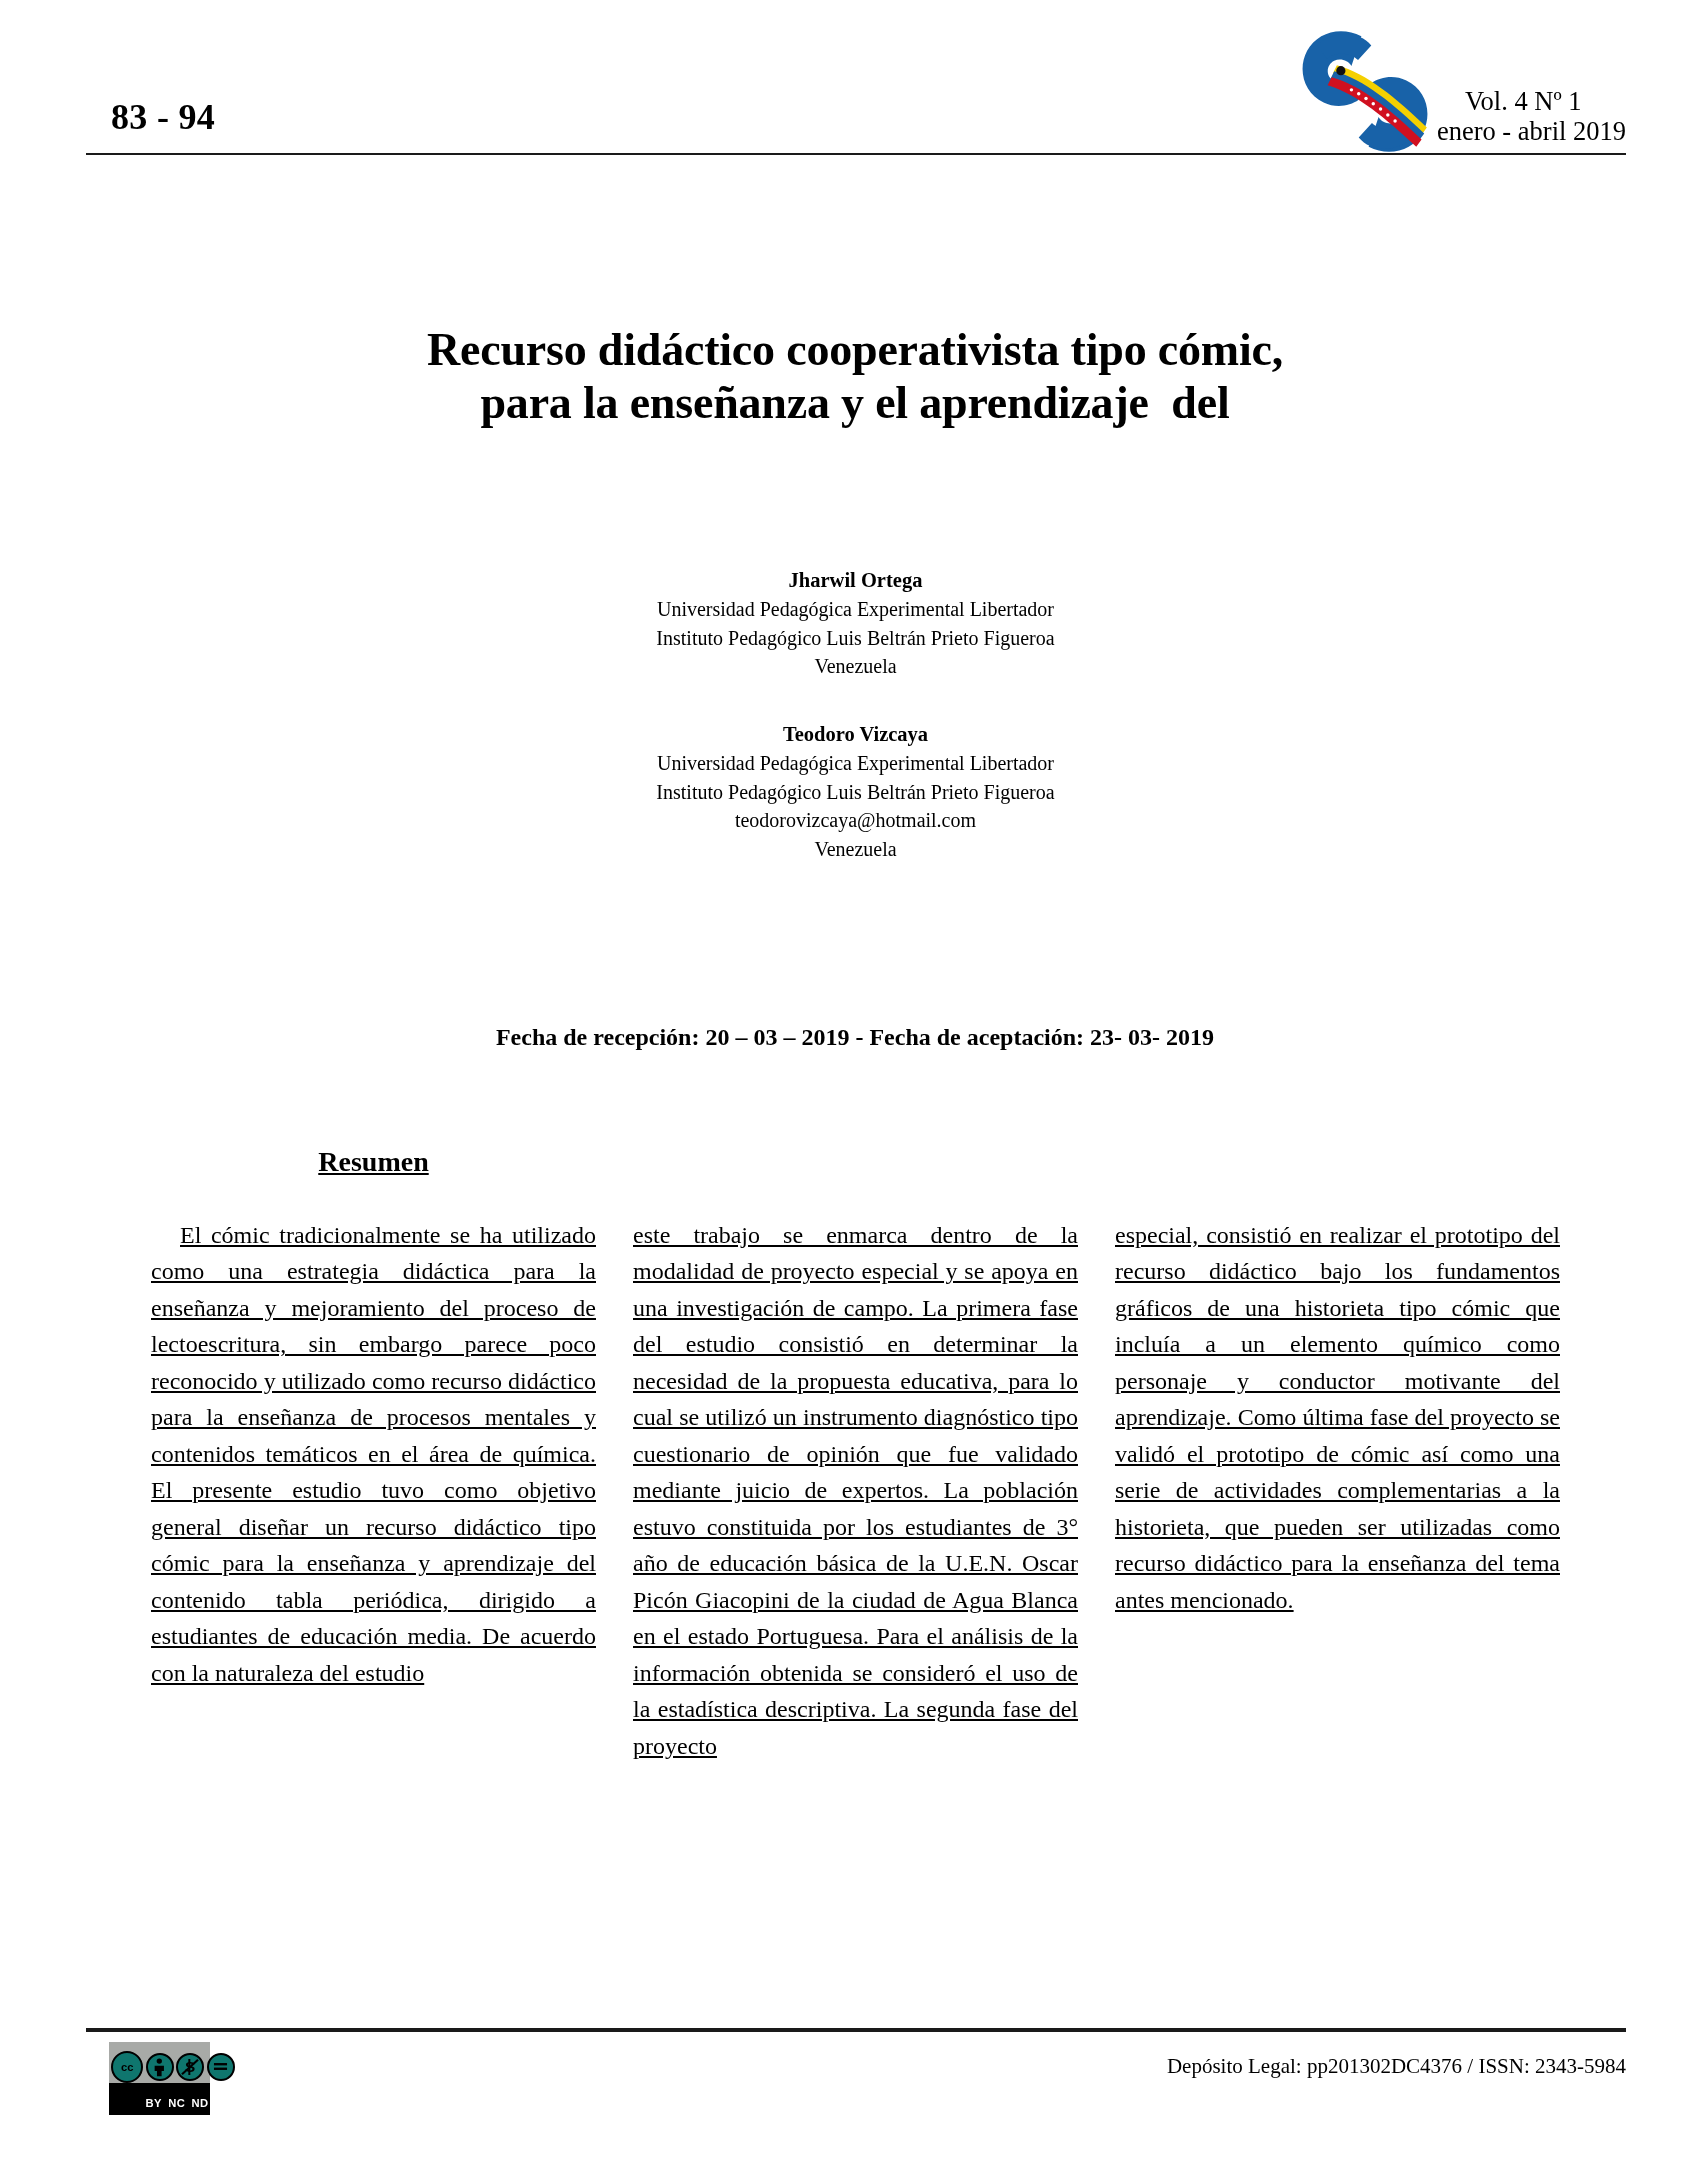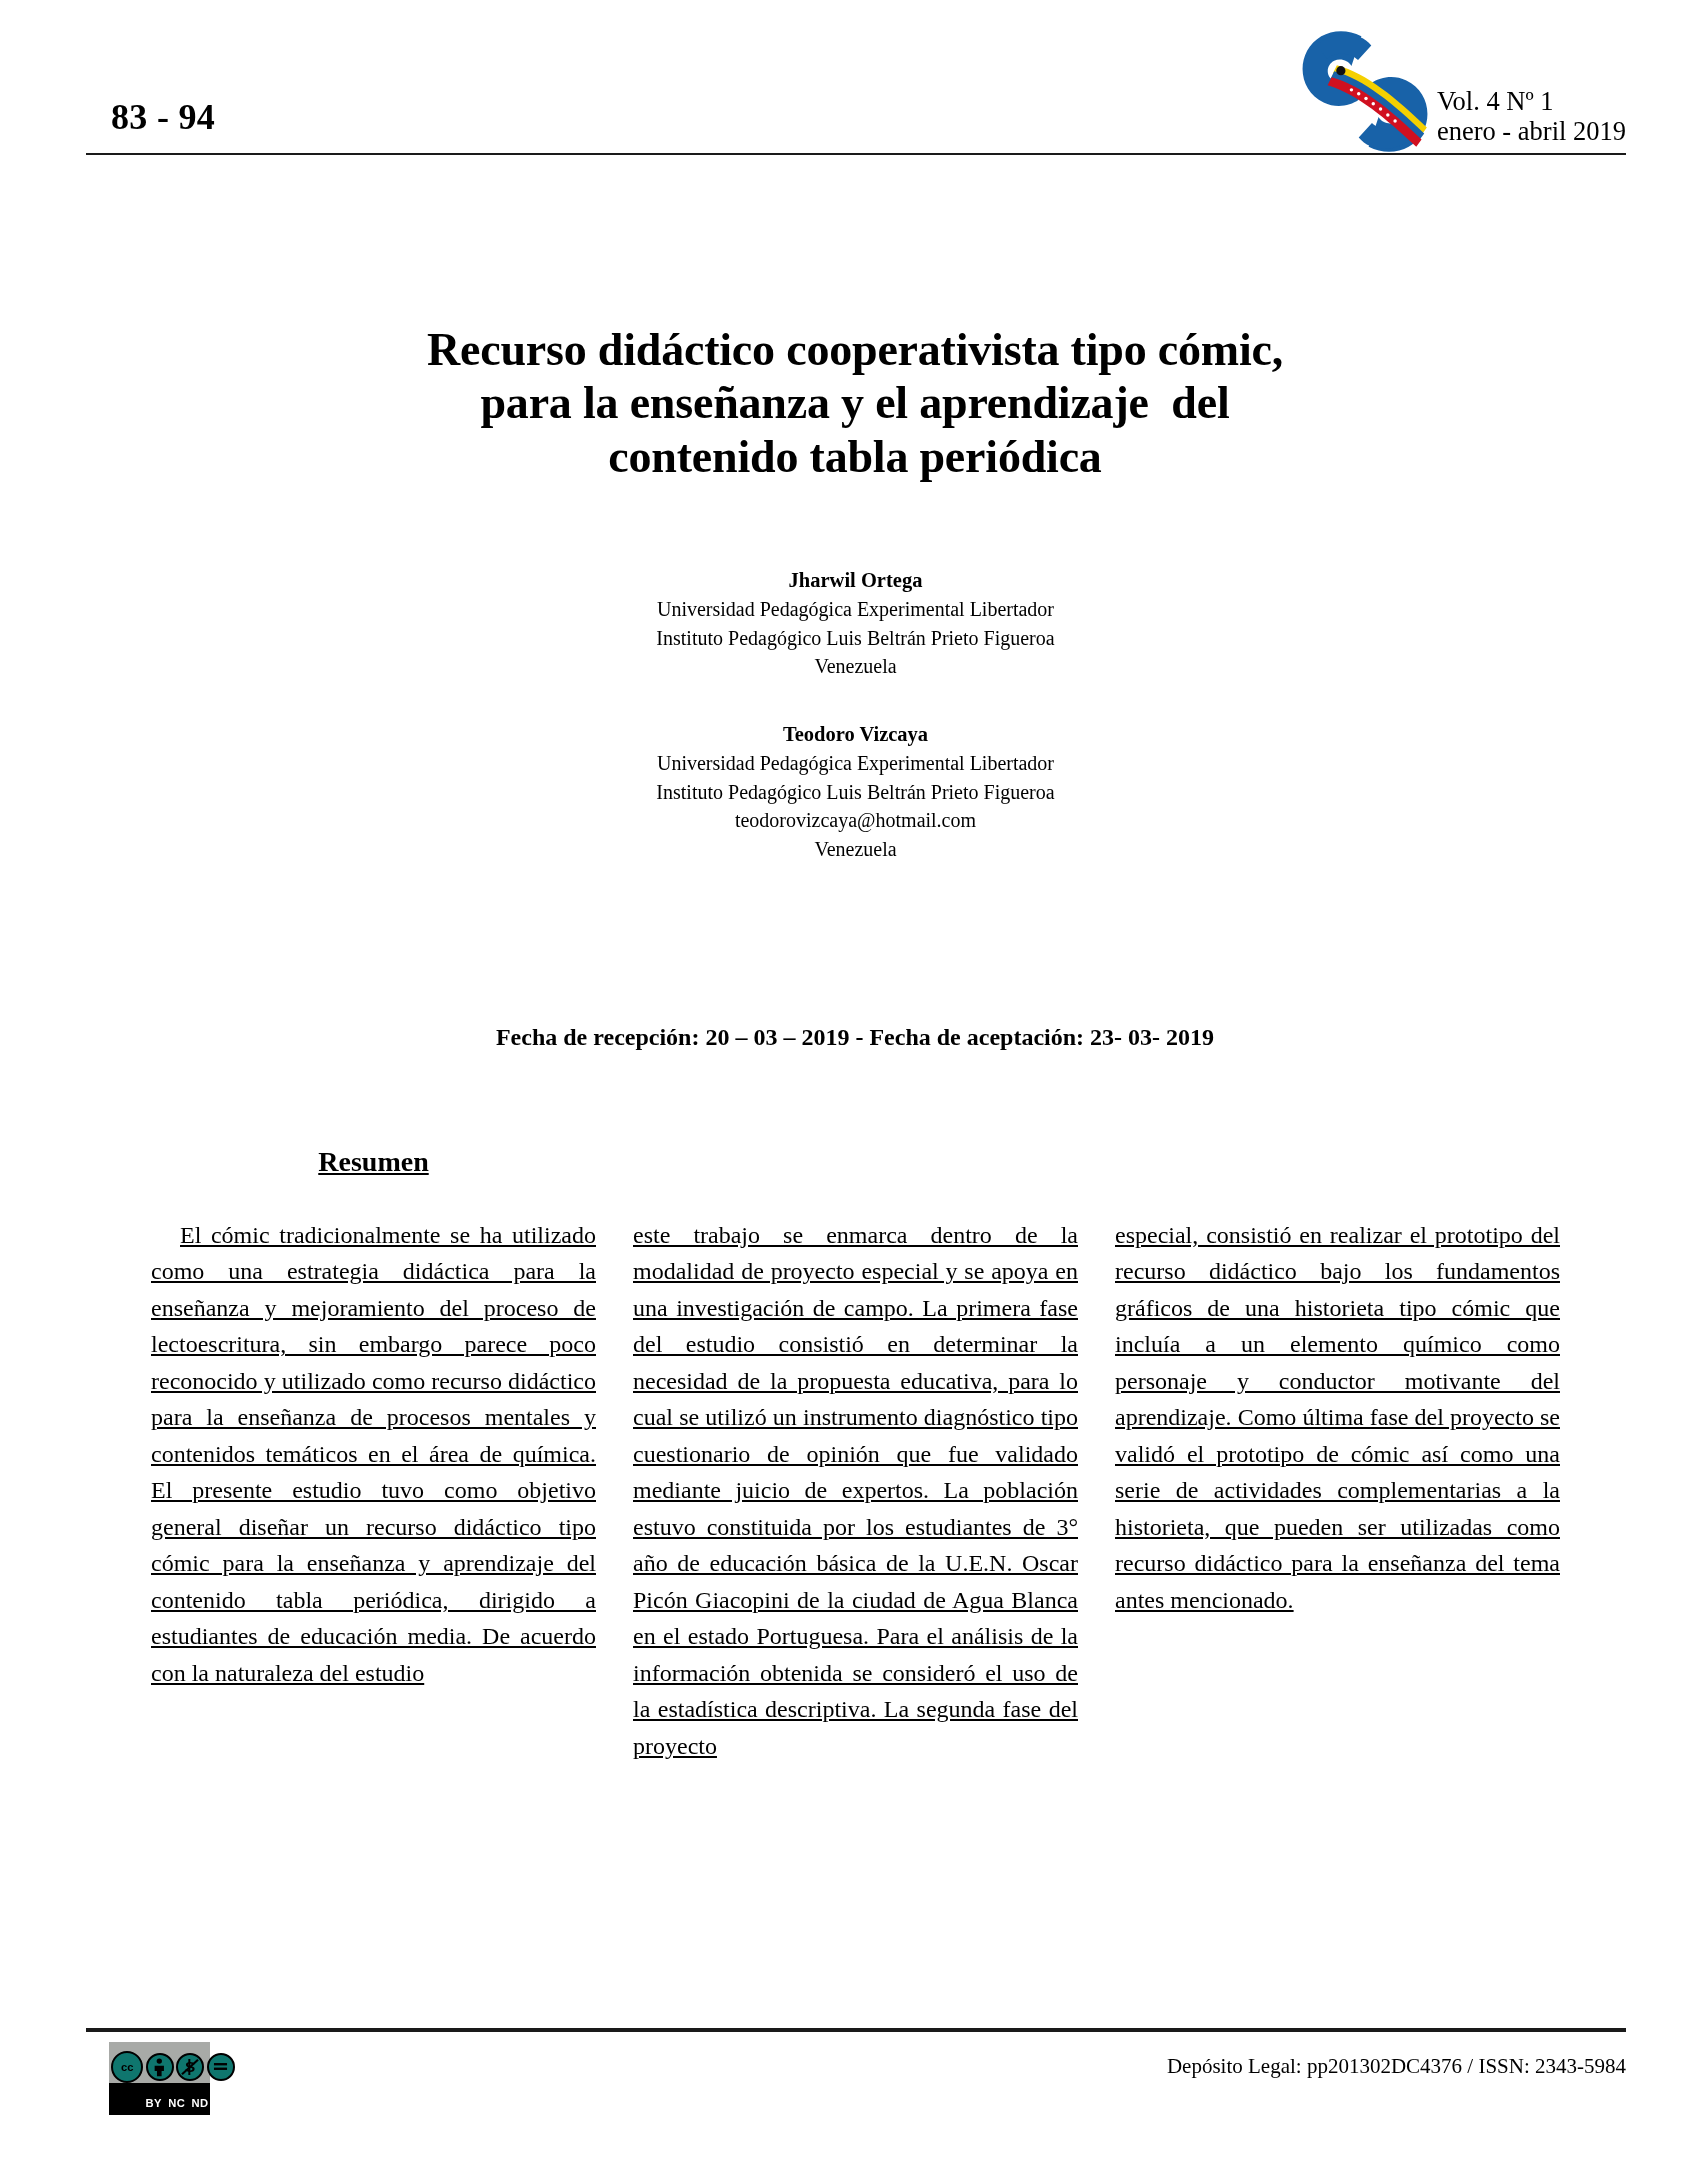--- a/index.html
+++ b/index.html
@@ -57,21 +57,21 @@
     height: 129px;
     margin-right: 4px;
   }
   .logo-wrap svg { display: block; }
   .issue-lines {
     padding-bottom: 9.3px;
     line-height: 1.12;
     font-size: 26.5px;
     white-space: nowrap;
   }
-  .issue-vol { display: block; }
+  .issue-vol { display: block; margin-left: 28px; }
   .issue-date { display: block; }
   .header-rule {
     position: absolute;
     left: 74px;
     top: 153px;
     width: 1540px;
     height: 2px;
     background: #1a1a1a;
   }
 
@@ -284,21 +284,20 @@
         <span class="issue-date">enero - abril 2019</span>
       </div>
 
     </div>
   </div>
   <div class="header-rule"></div>
 
   <div class="title-block">
     <span class="title-line">Recurso didáctico cooperativista tipo cómic,</span>
     <span class="title-line">para la enseñanza y el aprendizaje  del</span>
-    <span class="title-line">contenido tabla periódica</span>
   </div>
 
   <div class="authors">
 
     <div class="author-block">
       <span class="author-name">Jharwil Ortega</span>
       <span class="author-line">Universidad Pedagógica Experimental Libertador</span>
       <span class="author-line">Instituto Pedagógico Luis Beltrán Prieto Figueroa</span>
       <span class="author-line">Venezuela</span>
     </div>

